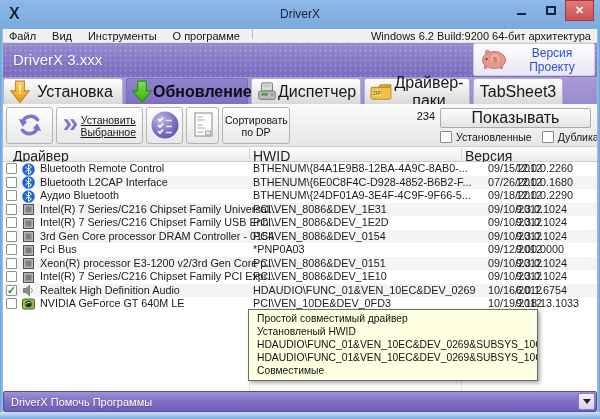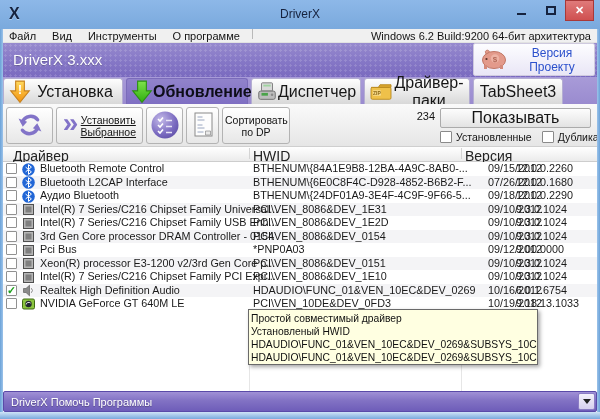--- a/index.html
+++ b/index.html
@@ -88,23 +88,23 @@
   .cb { left:3px; top:1px !important; width:11px; height:11px; background:#fff; border:1px solid #919191;
     border-radius:1px; font-size:10px; line-height:9px !important; text-align:center; color:#1ca01c; font-weight:bold; }
   .ricon { left:19px; top:0.5px !important; width:13px; height:13px; }
   .c-name { left:37px; }
   .c-hwid { left:250px; }
   .c-date { left:462px;margin-left:23px; }
   .c-ver  { left:513px; }
   .emptyarea { position:absolute; top:162px; left:3px; right:3px; bottom:28px; background:#fff; z-index:-1; }
   .colline { position:absolute; top:148px; bottom:28px; width:1px; background:#e6e6e6; }
   
-  .tooltip { position:absolute; left:248px; top:309px; width:290px; height:56px;
+  .tooltip { position:absolute; left:248px; top:309px; width:290px; height:72px;
     background:#ffffe1; border:1px solid #6a6a6a; box-shadow:2px 2px 4px rgba(0,0,0,.35);
-    padding:2px 2px; z-index:5; overflow:hidden; }
+    padding:2px 8px; z-index:5; overflow:hidden; }
   .tooltip div { font-size:10.3px; line-height:13px; color:#111; white-space:nowrap; }
   
   .combo { position:absolute; left:3px; right:3px; top:391px; height:21px;
     background:linear-gradient(180deg,#a090d6 0%,#8272c4 45%,#6e5db9 100%);
     border:1px solid #5a4aa8; border-radius:2px; display:flex; align-items:center; cursor:pointer; }
   .combo-label { color:#fff; font-size:11px; padding-left:7px; flex:1; text-shadow:0 1px 1px rgba(0,0,0,.3); }
   .combo-arrow { width:17px; height:17px; margin-right:1px; border:1px solid #8a7cc4; border-radius:2px;
     background:linear-gradient(180deg,#f4f1fb,#d6cfee); display:flex; align-items:center; justify-content:center; }
   .combo-arrow .tri { width:0; height:0; border-left:4px solid transparent; border-right:4px solid transparent;
     border-top:5px solid #222; }

